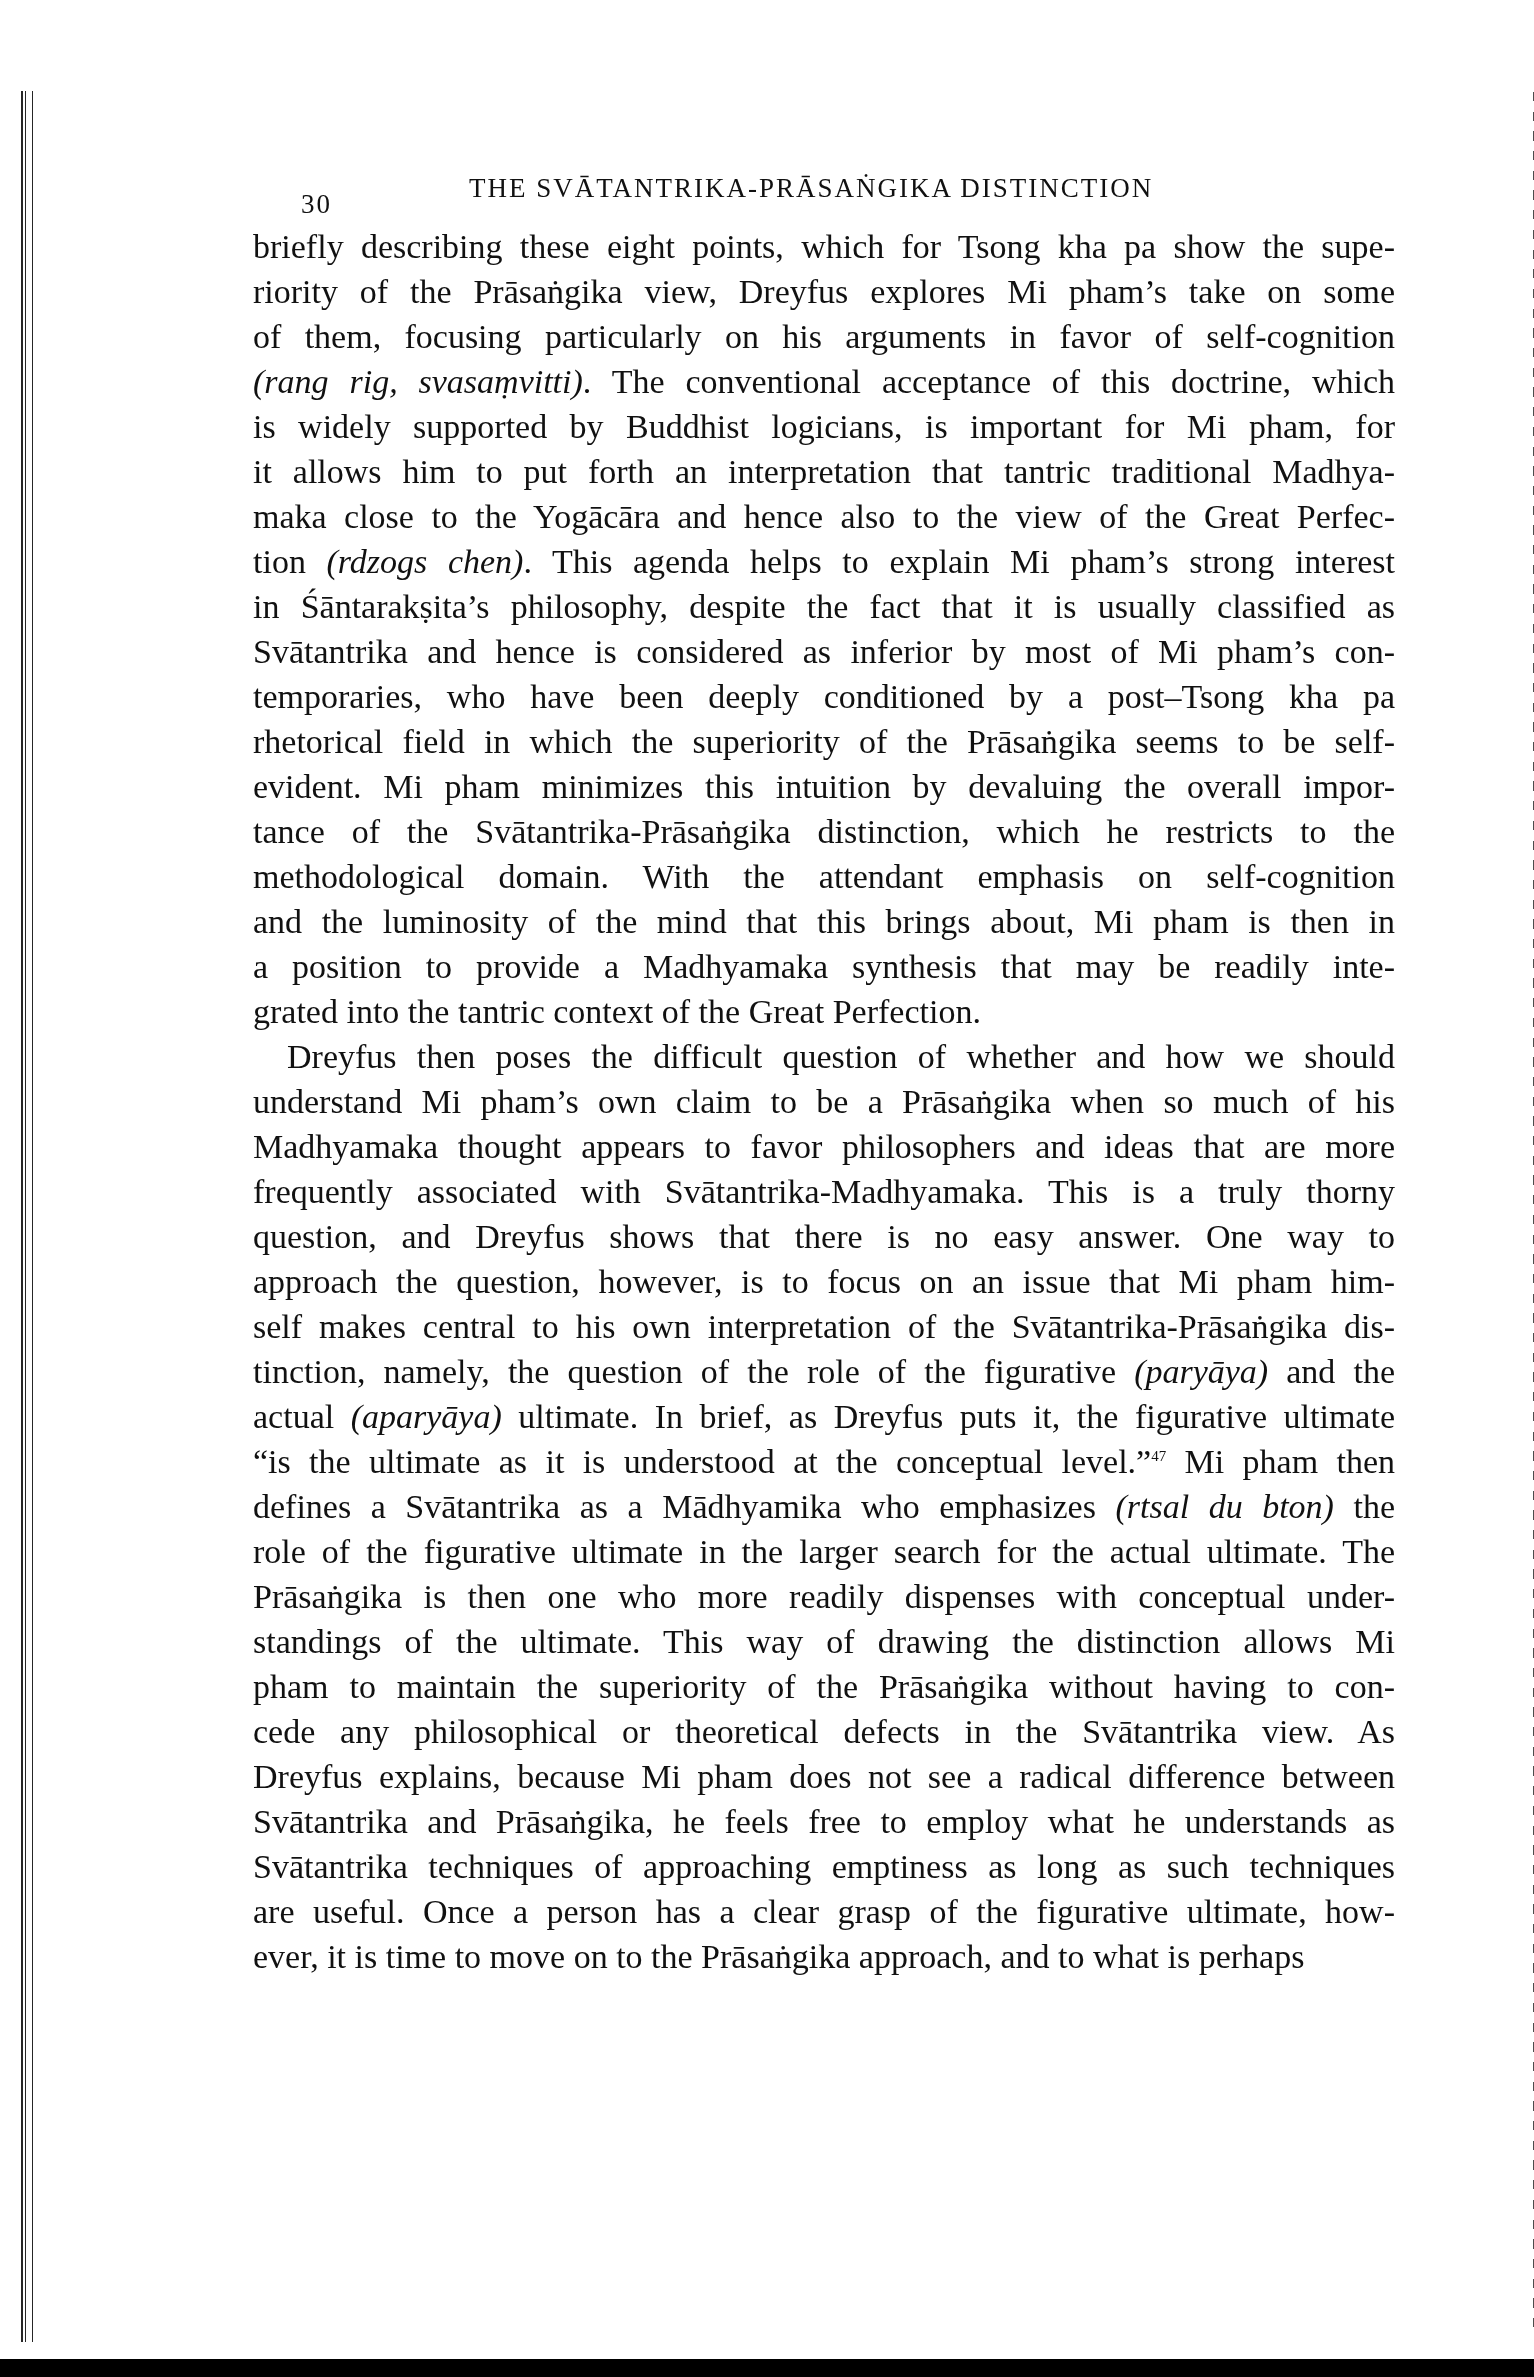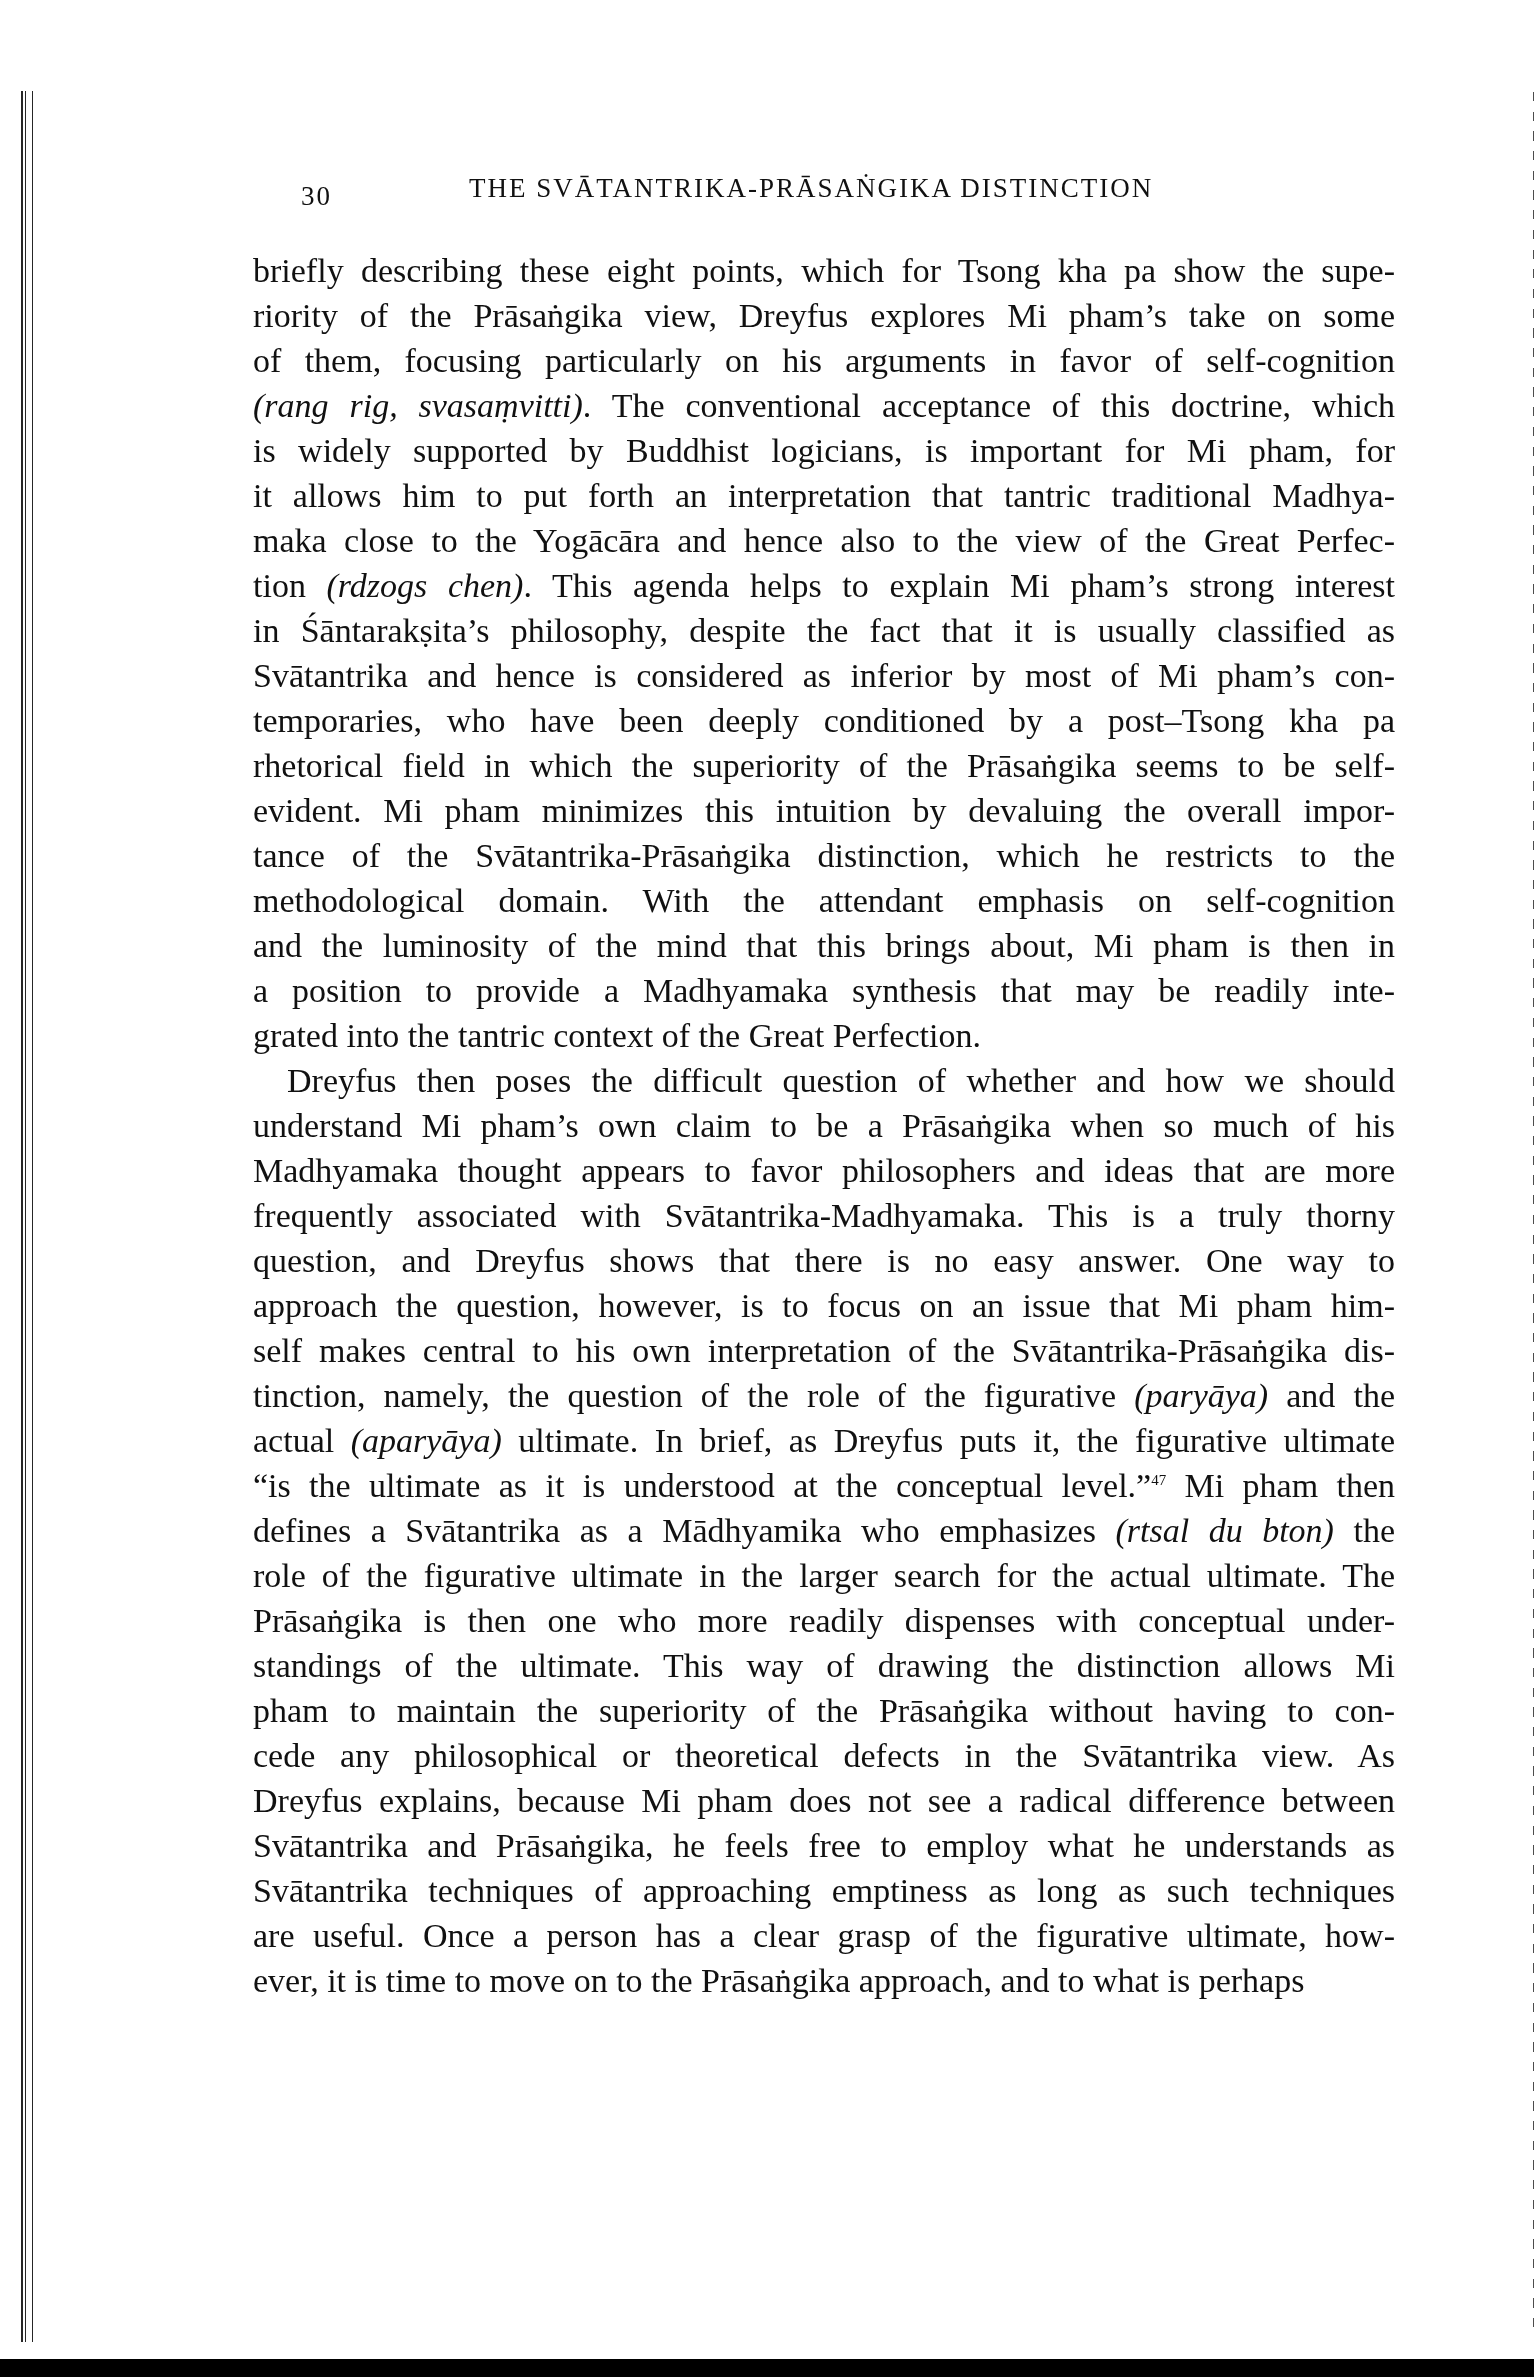--- a/index.html
+++ b/index.html
@@ -55,30 +55,30 @@
       width: 1116px;
       height: 39px;
       font-size: 27px;
       letter-spacing: 2px;
       line-height: 39px;
       white-space: nowrap;
     }
     .page-number {
       position: absolute;
       left: 0;
-      top: 8px;
+      top: 16px;
     }
     .running-title {
       position: absolute;
       left: 168px;
       top: 0;
     }
     .body-text {
       position: absolute;
-      top: 248px;
+      top: 224px;
       left: 253px;
       width: 1142px;
       font-size: 34px;
       line-height: 45px;
     }
     .line {
       display: block;
       white-space: nowrap;
       text-align: justify;
       text-align-last: justify;

